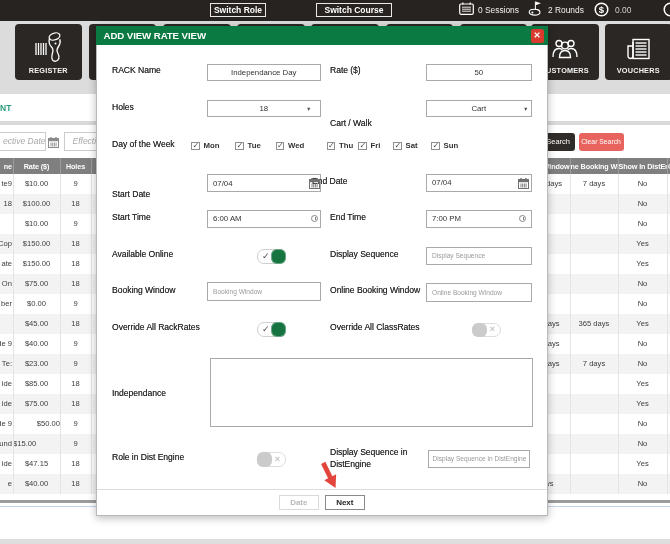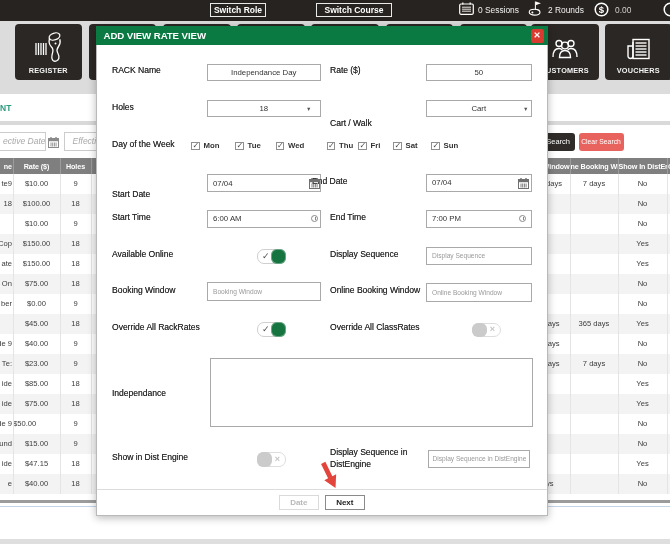--- a/index.html
+++ b/index.html
@@ -230,27 +230,27 @@
     <span style="left:618px;width:49px;text-align:center">Yes</span>
   </div>
 <div class="trow" style="top:394px;background:#f3f3f3">
     <span style="left:-14px;width:26px;text-align:right">ide</span>
     <span style="left:13px;width:47px;text-align:center">$75.00</span>
     <span style="left:60px;width:31px;text-align:center">18</span>
     <span style="left:618px;width:49px;text-align:center">Yes</span>
   </div>
 <div class="trow" style="top:414px;background:#fff">
     <span style="left:-14px;width:26px;text-align:right">de 9</span>
-    <span style="left:13px;width:47px;text-align:left">$50.00</span>
+    <span style="left:13px;width:47px;text-align:right">$50.00</span>
     <span style="left:60px;width:31px;text-align:center">9</span>
     <span style="left:618px;width:49px;text-align:center">No</span>
   </div>
 <div class="trow" style="top:434px;background:#f3f3f3">
     <span style="left:-14px;width:26px;text-align:right">und</span>
-    <span style="left:13px;width:47px;text-align:center">$15.00</span>
+    <span style="left:13px;width:47px;">$15.00</span>
     <span style="left:60px;width:31px;text-align:center">9</span>
     <span style="left:618px;width:49px;text-align:center">No</span>
   </div>
 <div class="trow" style="top:454px;background:#fff">
     <span style="left:-14px;width:26px;text-align:right">ide</span>
     <span style="left:13px;width:47px;text-align:center">$47.15</span>
     <span style="left:60px;width:31px;text-align:center">18</span>
     <span style="left:618px;width:49px;text-align:center">Yes</span>
   </div>
 <div class="trow" style="top:474px;background:#f3f3f3">
@@ -351,21 +351,21 @@
     <div class="knob"></div>
   </div>
 <div class="lab" style="left:330px;top:324.5px">Override All ClassRates</div>
 <div class="tog off" style="left:472px;top:322.5px">
     <div class="knob"></div>
   </div>
 
 <div class="lab" style="left:112px;top:390px">Independance</div>
 <div class="inp" style="left:210px;top:358px;width:322.5px;height:69px"></div>
 
-<div class="lab" style="left:112px;top:454.5px">Show in Dist Engine</div>
+<div class="lab" style="left:112px;top:454.5px">Role in Dist Engine</div>
 <div class="tog off" style="left:257px;top:452px">
     <div class="knob"></div>
   </div>
 <div class="lab" style="left:330px;top:447px;line-height:12.5px">Display Sequence in<br>DistEngine</div>
 <div class="ph" style="left:427.5px;top:450px;width:102.5px;height:18px;line-height:16.5px;padding-left:4px">Display Sequence in DistEngine</div>
 
 <div class="abs" style="left:96.5px;top:488.8px;width:450.5px;height:1px;background:#dcdcdc;z-index:11"></div>
 <div class="fbtn" style="left:278.8px;border:1px solid #dadada;color:#b9b9b9">Date</div>
 <div class="fbtn" style="left:324.8px;border:1px solid #8a8a8a;color:#222">Next</div>
 

